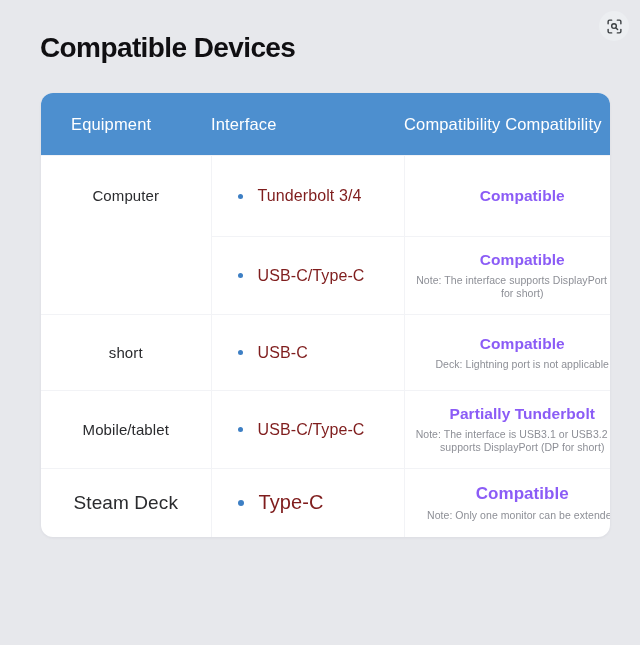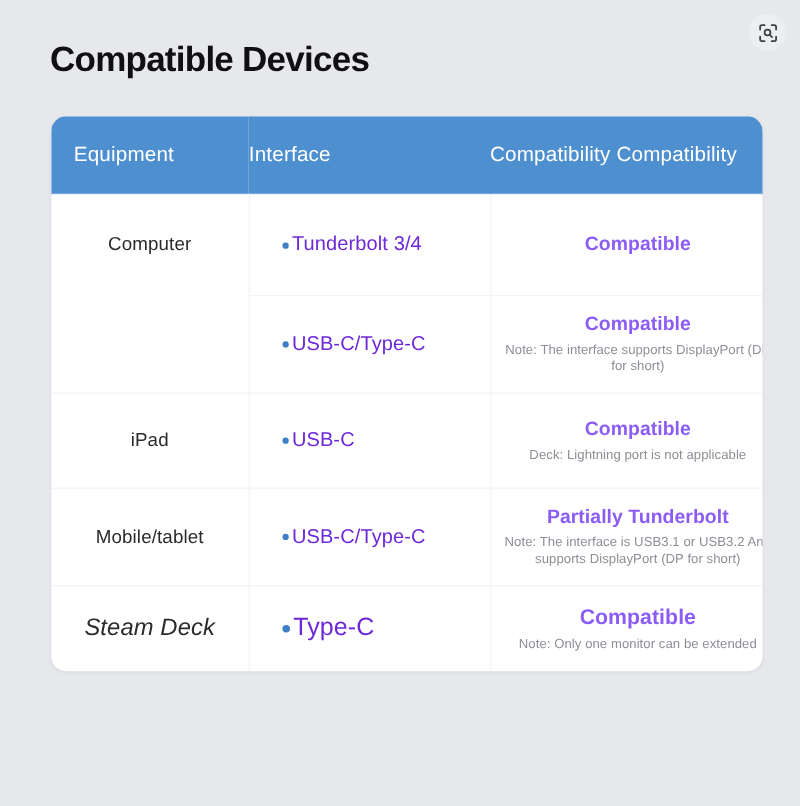--- a/index.html
+++ b/index.html
@@ -73,21 +73,21 @@
     display: table-cell;
     background: #4d8fcf;
     color: #ffffff;
     font-size: 16.5px;
     height: 62px;
     vertical-align: middle;
     text-align: left;
     letter-spacing: 0.15px;
     font-weight: normal;
   }
-  .th.col-equipment { text-align: left; padding-left: 18px; }
+  .th.col-equipment { text-align: left; padding-left: 30px; }
 
   
   .trow { display: table-row; }
   .td {
     display: table-cell;
     vertical-align: middle;
     text-align: center;
     border-top: 1px solid #f2f3f6;
     border-left: 1px solid #f2f3f6;
     padding: 6px 8px;
@@ -104,24 +104,24 @@
   .equipment-label {
     font-size: 15px;
     color: #2a2b2e;
     letter-spacing: 0.1px;
   }
   .equipment-label.large { font-size: 19px; }
 
   .iface {
     display: flex;
     align-items: center;
-    gap: 3px;
+    gap: 15px;
     padding-left: 18px;
     font-size: 16px;
-    color: #6d28d9;
+    color: #7f1d1d;
     letter-spacing: 0.1px;
     text-align: left;
   }
   .iface.large { font-size: 20px; }
   .bullet {
     width: 5px;
     height: 5px;
     border-radius: 50%;
     background: #3d7fc4;
     flex: 0 0 auto;
@@ -203,21 +203,21 @@
         </div>
       </div>
       <div class="td col-instructions">
         <div class="verdict">Compatible</div>
         <div class="note">Note: The interface supports DisplayPort (DP for short)</div>
       </div>
     </div>
 
     <div class="trow">
       <div class="td first-col col-equipment" style="height:76px;">
-        <span class="equipment-label">iPad</span>
+        <span class="equipment-label">short</span>
       </div>
       <div class="td col-interface">
         <div class="iface">
           <span class="bullet"></span>
           <span>USB-C</span>
         </div>
       </div>
       <div class="td col-instructions">
         <div class="verdict">Compatible</div>
         <div class="note">Deck: Lightning port is not applicable</div>
@@ -234,21 +234,21 @@
           <span>USB-C/Type-C</span>
         </div>
       </div>
       <div class="td col-instructions">
         <div class="verdict">Partially Tunderbolt</div>
         <div class="note wide">Note: The interface is USB3.1 or USB3.2 And supports DisplayPort (DP for short)</div>
       </div>
     </div>
 
     <div class="trow">
-      <div class="td first-col col-equipment" style="height:68px;font-style:italic;">
+      <div class="td first-col col-equipment" style="height:68px;">
         <span class="equipment-label large">Steam Deck</span>
       </div>
       <div class="td col-interface">
         <div class="iface large">
           <span class="bullet"></span>
           <span>Type-C</span>
         </div>
       </div>
       <div class="td col-instructions">
         <div class="verdict large">Compatible</div>

